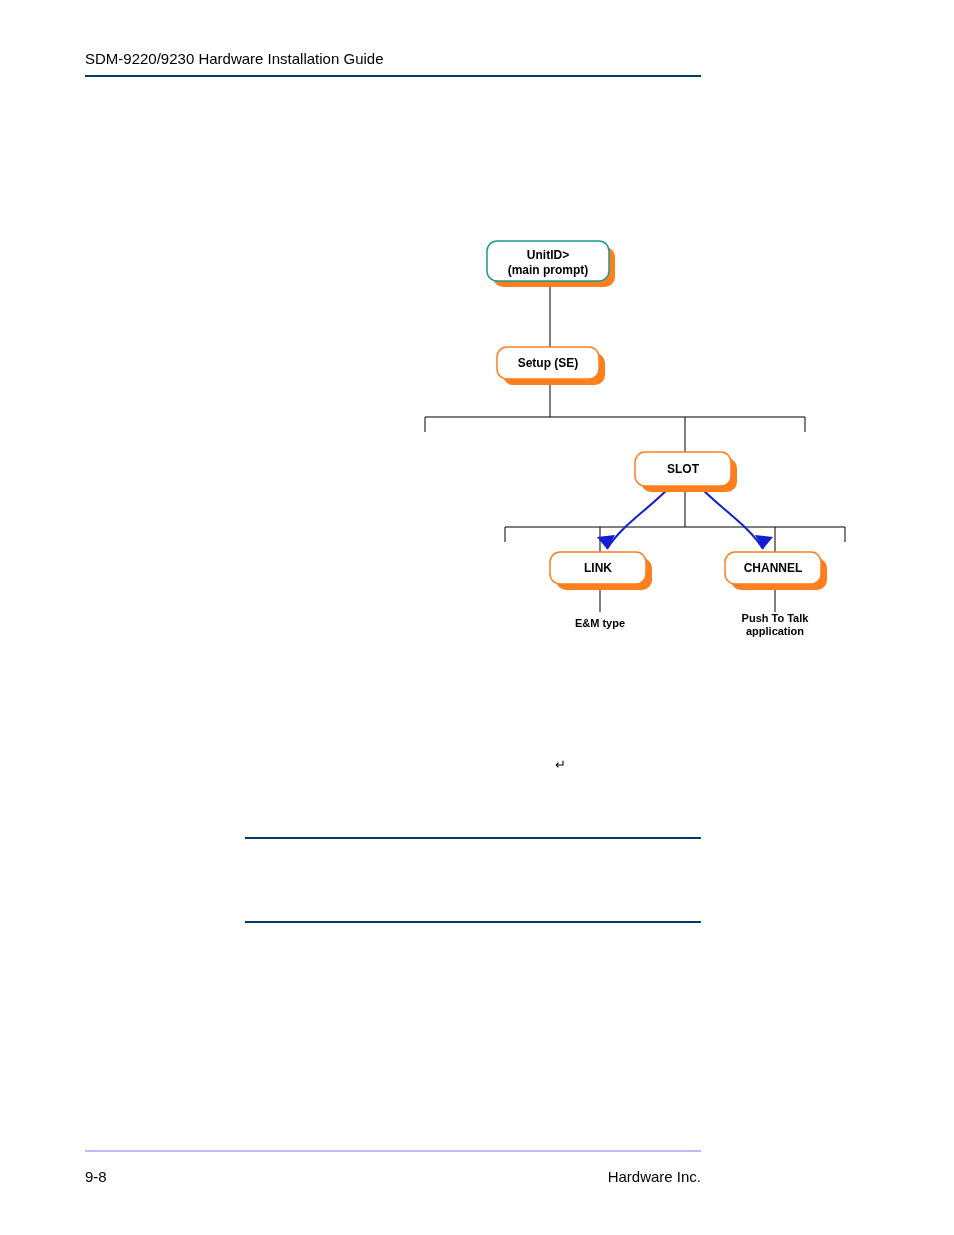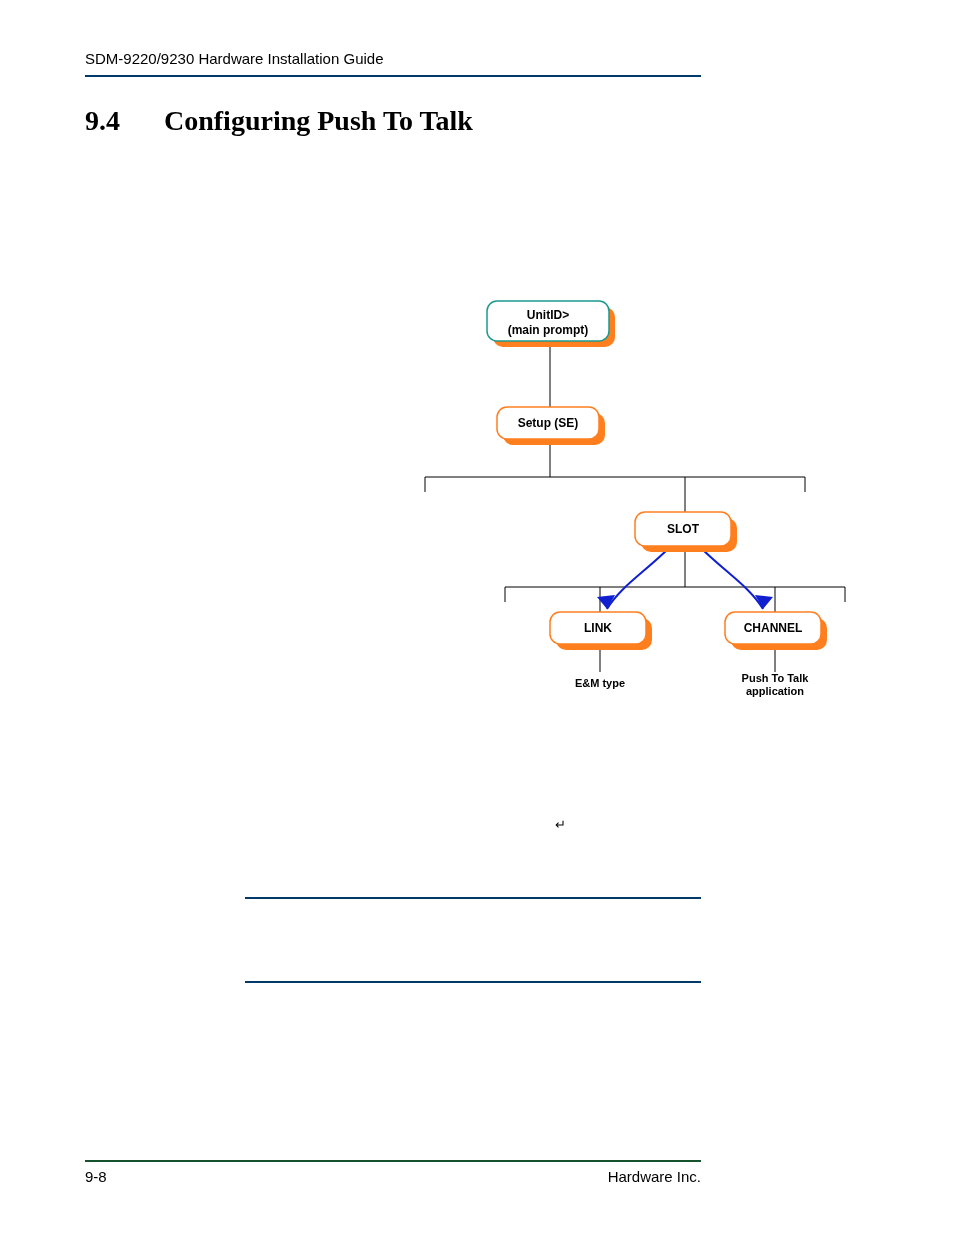--- a/index.html
+++ b/index.html
@@ -14,32 +14,28 @@
 
   
   .node { stroke-width: 1.5; }
   .shadow { fill: #ff7f1f; }
   .teal-border { fill: #fff; stroke: #1a9a8e; }
   .orange-border { fill: #fff; stroke: #ff7f1f; }
   .node-text { font-family: Arial, Helvetica, sans-serif; font-size: 12px; font-weight: bold; fill: #000; text-anchor: middle; }
   .leaf-text { font-family: Arial, Helvetica, sans-serif; font-size: 11px; font-weight: bold; fill: #000; text-anchor: middle; }
 
   .note { margin-left: 160px; border-top: 2px solid #003a6a; border-bottom: 2px solid #003a6a; height: 86px; margin-top: 160px; }
-  .footer { position: absolute; left: 85px; right: 85px; bottom: 50px; border-top: 2px solid #14532d; padding-top: 6px; font-family: Arial, Helvetica, sans-serif; font-size: 15px; display: flex; justify-content: space-between; }
+  .footer { position: absolute; left: 85px; right: 85px; bottom: 50px; border-top: 2px solid #c4b5fd; padding-top: 16px; font-family: Arial, Helvetica, sans-serif; font-size: 15px; display: flex; justify-content: space-between; }
 </style>
 </head>
 <body>
 
 <div class="page">
   <div class="running-head">SDM-9220/9230 Hardware Installation Guide</div>
 
-  <h1 class="section-title">
-    <span class="num">9.4</span>
-    <span>Configuring Push To Talk</span>
-  </h1>
 
   <div class="diagram-wrap">
     <svg class="diagram" width="500" height="420" viewBox="0 0 500 420">
 
       <g stroke="#000" stroke-width="1" fill="none">
 
         <line x1="165" y1="48" x2="165" y2="110"></line>
 
         <line x1="165" y1="145" x2="165" y2="180"></line>
         <line x1="40" y1="180" x2="420" y2="180"></line>

